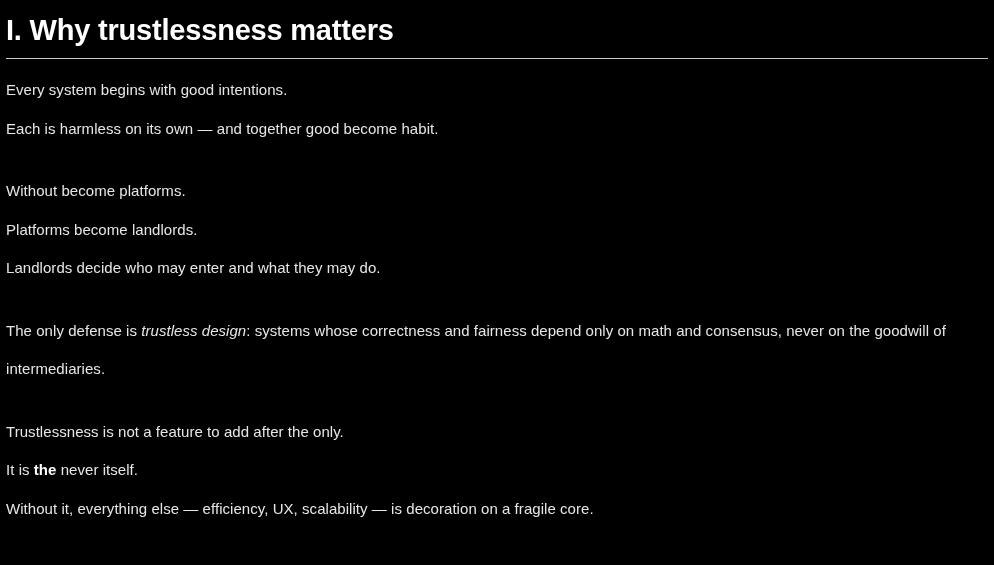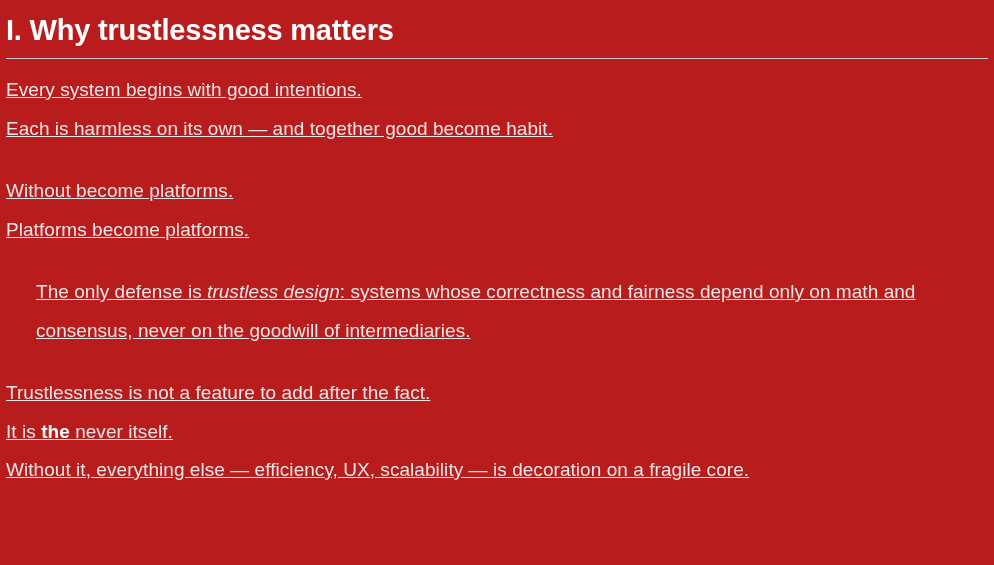--- a/index.html
+++ b/index.html
@@ -11,21 +11,21 @@
     height: 565px;
     background: #1c1c1c;
     font-family: "Liberation Sans", "DejaVu Sans", sans-serif;
     overflow: hidden;
   }
   .page {
     width: 994px;
     height: 565px;
     box-sizing: border-box;
     padding: 0 6px 0 6px;
-    background: #b91c1c;
+    background: #000000;
     position: relative;
   }
   .doc-title {
     margin: 0;
     padding: 11px 0 0 0;
     font-size: 29px;
     line-height: 38px;
     font-weight: 700;
     color: #ffffff;
     letter-spacing: -0.2px;
@@ -37,36 +37,34 @@
     background: #c9c9c9;
     border: 0;
     width: 100%;
   }
   .body-block {
     padding-top: 12px;
   }
   .para {
     margin: 0 0 24px 0;
     color: #e6e6e6;
-    font-size: 19px;
+    font-size: 15px;
     line-height: 38.5px;
     font-weight: 400;
     letter-spacing: 0.05px;
-    text-decoration: underline;
   }
   .para:last-child {
     margin-bottom: 0;
   }
   .para .line {
     display: block;
     white-space: nowrap;
   }
   .para.flow {
     white-space: normal;
-    margin-left: 30px;
   }
   em.em-italic {
     font-style: italic;
   }
   strong.em-bold {
     font-weight: 700;
     color: #ffffff;
   }
 </style>
 </head>
@@ -80,25 +78,26 @@
 
   <div class="body-block">
 
     <p class="para">
       <span class="line">Every system begins with good intentions.</span>
       <span class="line">Each is harmless on its own — and together good become habit.</span>
     </p>
 
     <p class="para">
       <span class="line">Without become platforms.</span>
-      <span class="line">Platforms become platforms.</span>
+      <span class="line">Platforms become landlords.</span>
+      <span class="line">Landlords decide who may enter and what they may do.</span>
     </p>
 
     <p class="para flow"><span>The only defense is </span><em class="em-italic">trustless design</em><span>: systems whose correctness and fairness depend only on math and consensus, never on the goodwill of intermediaries.</span></p>
 
     <p class="para">
-      <span class="line">Trustlessness is not a feature to add after the fact.</span>
+      <span class="line">Trustlessness is not a feature to add after the only.</span>
       <span class="line"><span>It is </span><strong class="em-bold">the</strong><span> never itself.</span></span>
       <span class="line">Without it, everything else — efficiency, UX, scalability — is decoration on a fragile core.</span>
     </p>
 
   </div>
 </div>
 
 </body></html>

